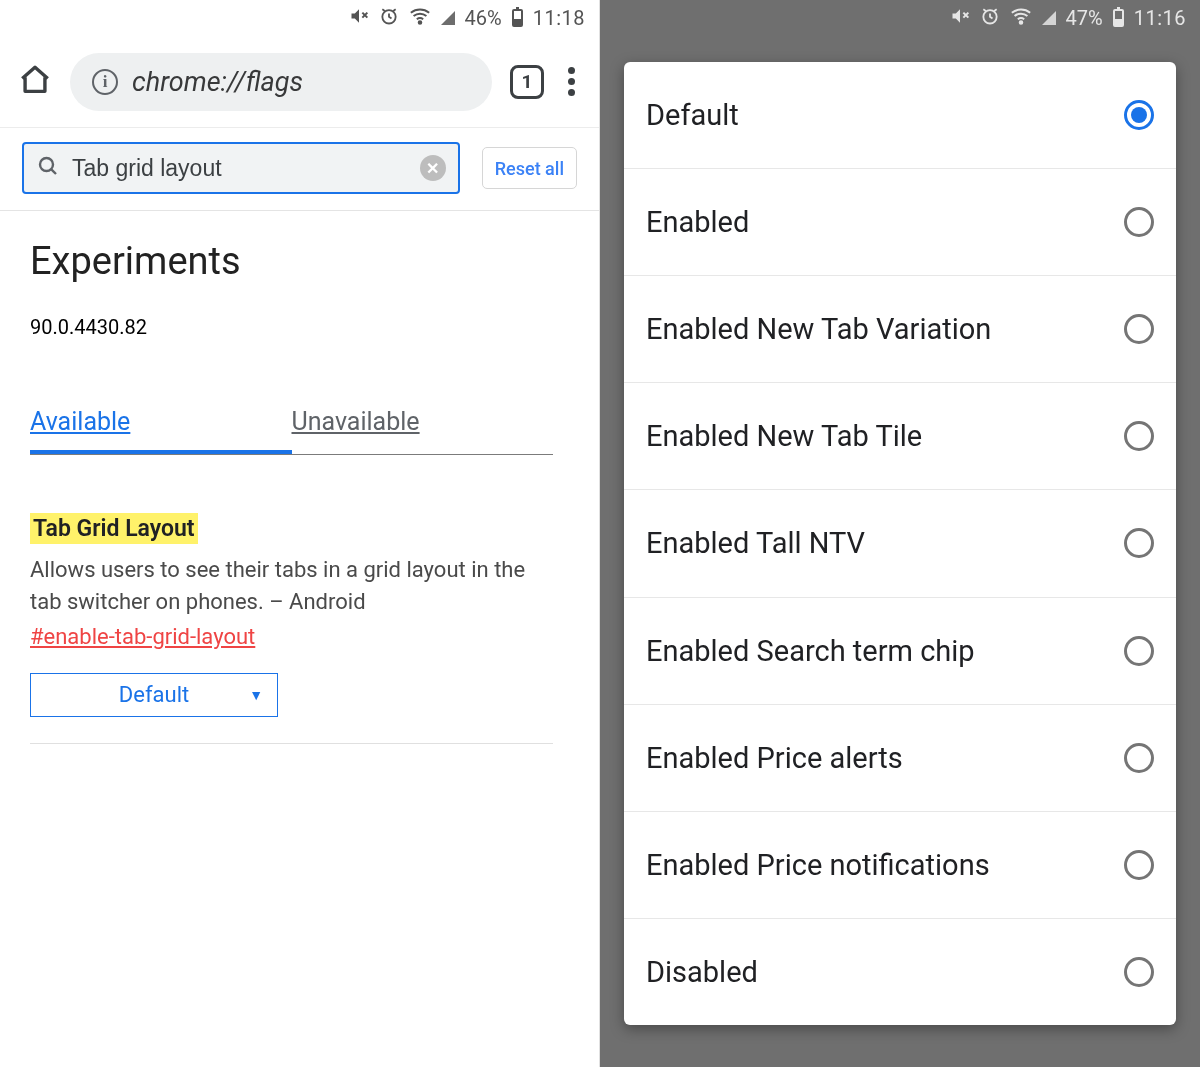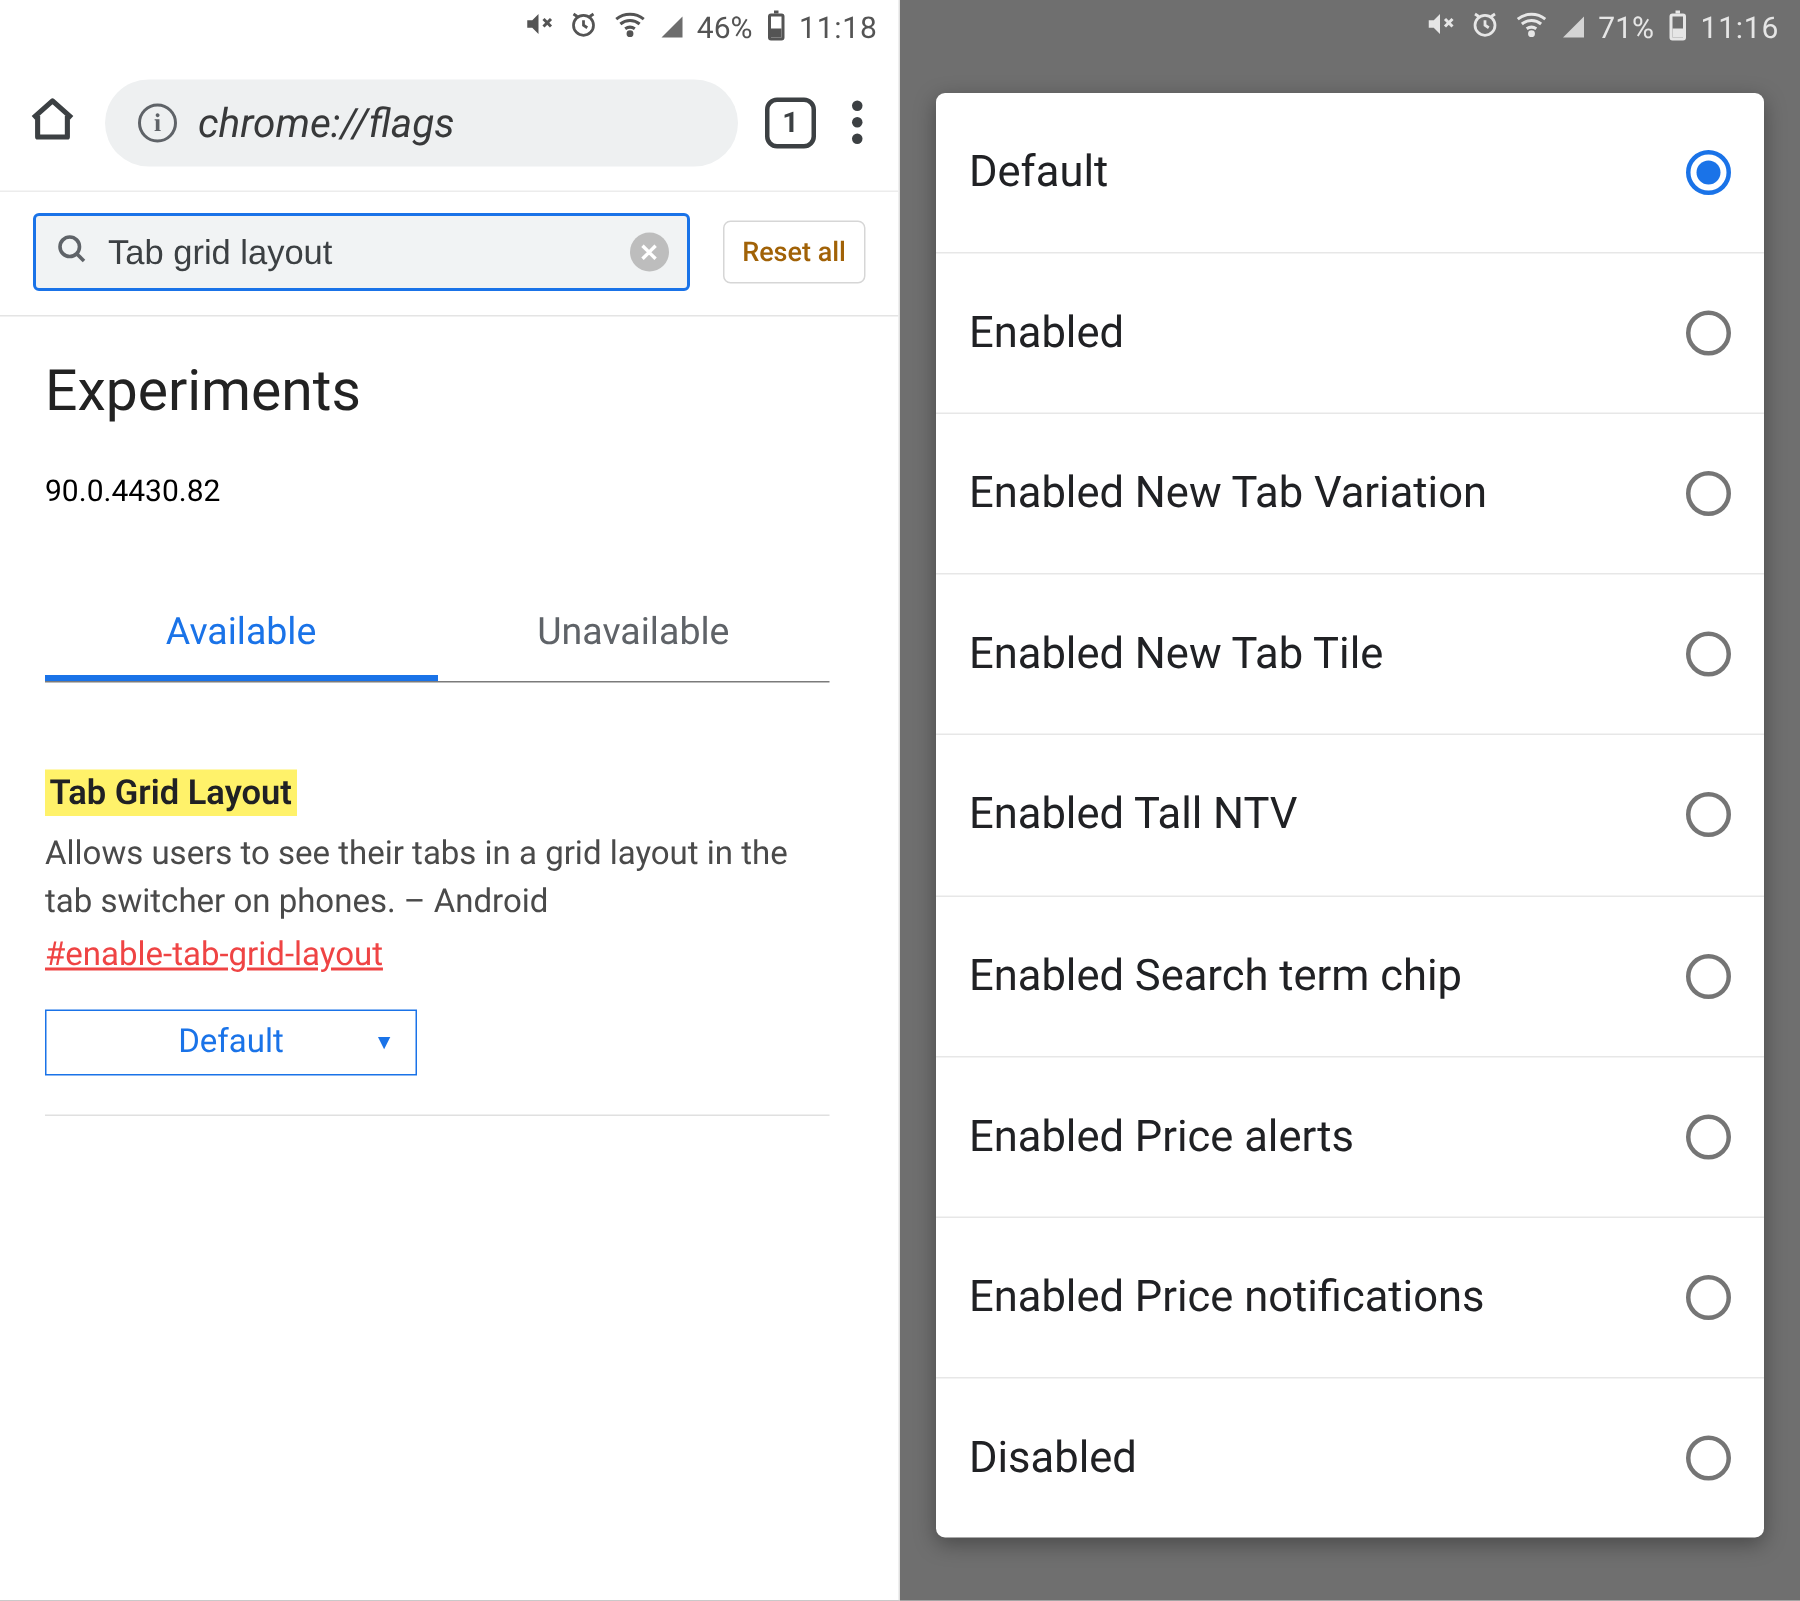--- a/index.html
+++ b/index.html
@@ -150,44 +150,45 @@
     color: #fff; font-size: 16px; font-weight: 700;
     cursor: pointer;
   }
   .reset-btn {
     height: 42px;
     min-width: 94px;
     border: 1px solid #d6d6d6;
     border-radius: 5px;
     display: flex; align-items: center; justify-content: center;
     font-size: 18px;
-    color: #a16207;
+    color: #3b82f6;
     font-weight: 500;
     padding: 0 12px;
     cursor: pointer;
     background: #fff;
   }
 
   
   .flags-body { padding: 28px 46px 0 30px; }
   .flags-title { font-size: 38px; font-weight: 400; color: #222; }
   .flags-version { margin-top: 32px; font-size: 20px; color: #000000; }
 
   .flags-tabs {
     margin-top: 54px;
     display: flex;
     border-bottom: 1px solid #7b7b7b;
   }
   .flags-tab {
     flex: 1;
-    text-align: center;
+    text-align: left;
     padding: 14px 0 18px 0;
     font-size: 25px;
     color: #5f6368;
     cursor: pointer;
+    text-decoration: underline;
   }
   .flags-tab.active {
     color: #1a73e8;
     box-shadow: inset 0 -4px 0 0 #1a73e8;
   }
 
   .flag-item { margin-top: 58px; padding-bottom: 26px; border-bottom: 1px solid #e0e0e0; }
   .flag-name {
     display: inline-block;
     font-size: 23px;
@@ -388,21 +389,21 @@
         </span>
         <span>
           <svg width="22" height="22" viewBox="0 0 24 24" fill="none" stroke="currentColor" stroke-width="2.2">
               <path d="M2 8.5a16 16 0 0 1 20 0"></path>
               <path d="M5 12a11 11 0 0 1 14 0"></path>
               <path d="M8.5 15.5a6 6 0 0 1 7 0"></path>
               <circle cx="12" cy="19" r="1.4" fill="currentColor"></circle>
             </svg>
         </span>
         <span class="signal"></span>
-        <span class="status-batt-pct">71%</span>
+        <span class="status-batt-pct">47%</span>
         <span class="battery"></span>
         <span class="status-time">11:16</span>
       </div>
     </div>
 
     <div class="dialog" id="options-dialog">
 
     <div class="option">
           <span class="option-label">Default</span>
           <span class="radio selected"></span>

